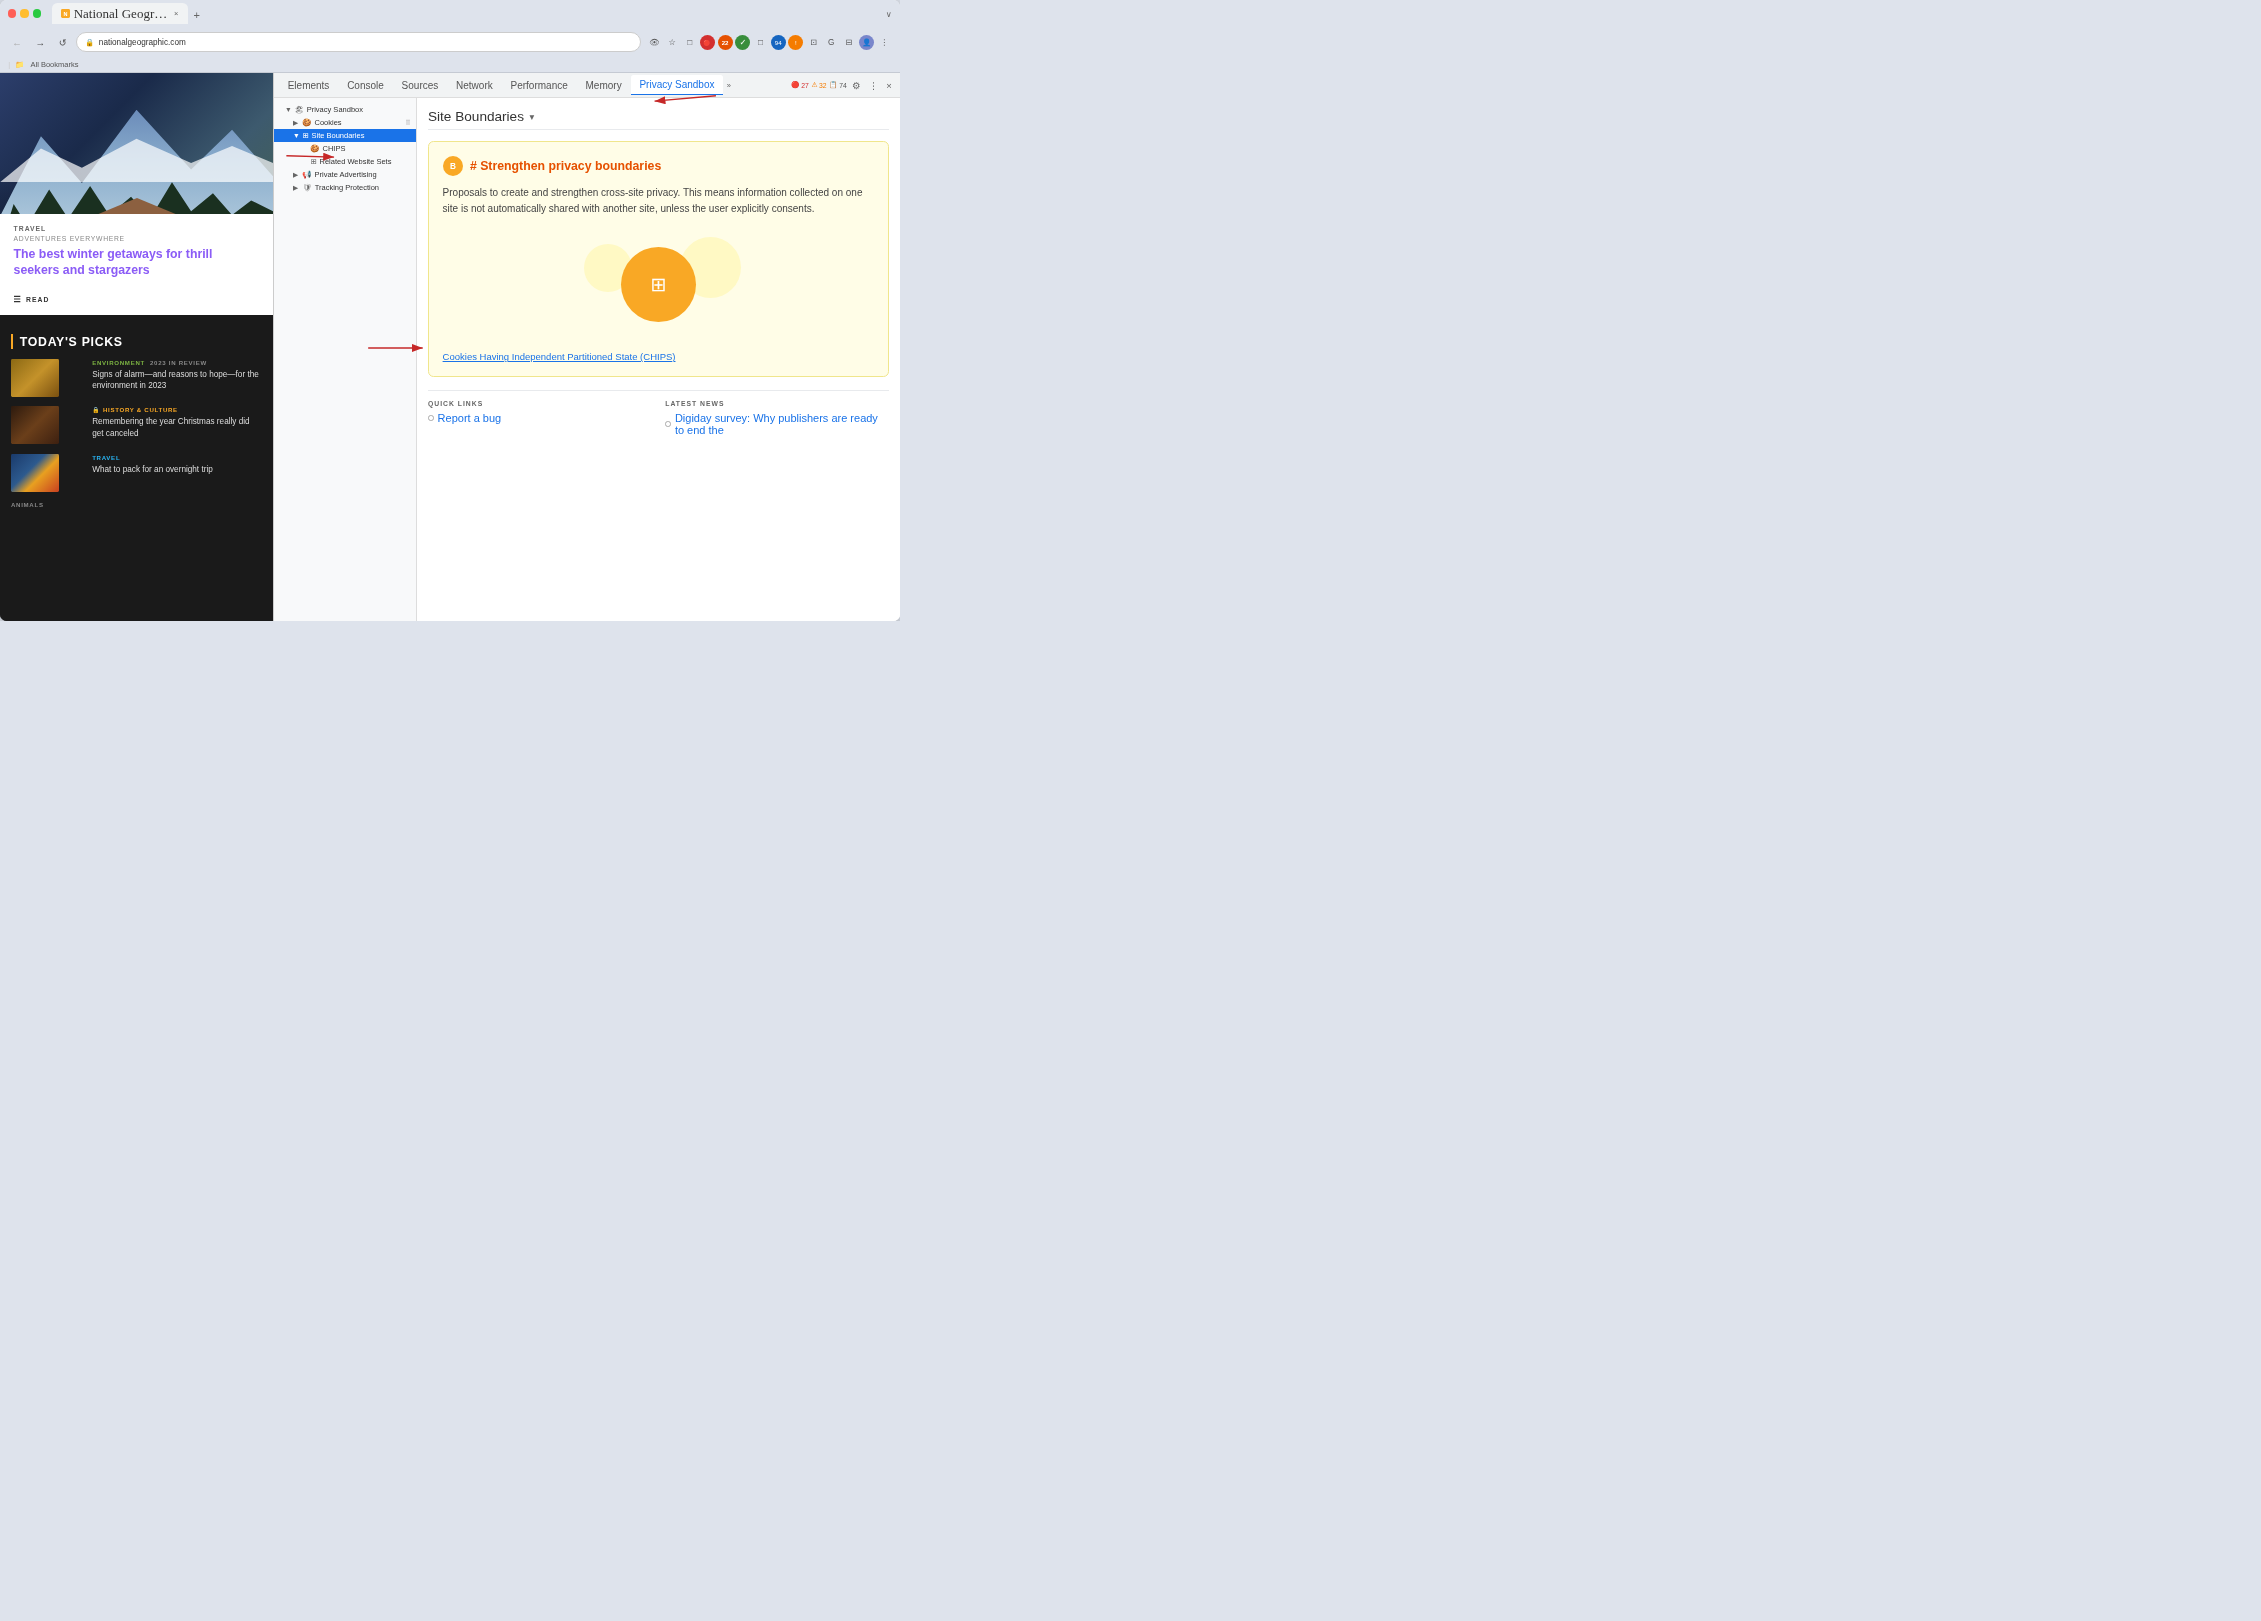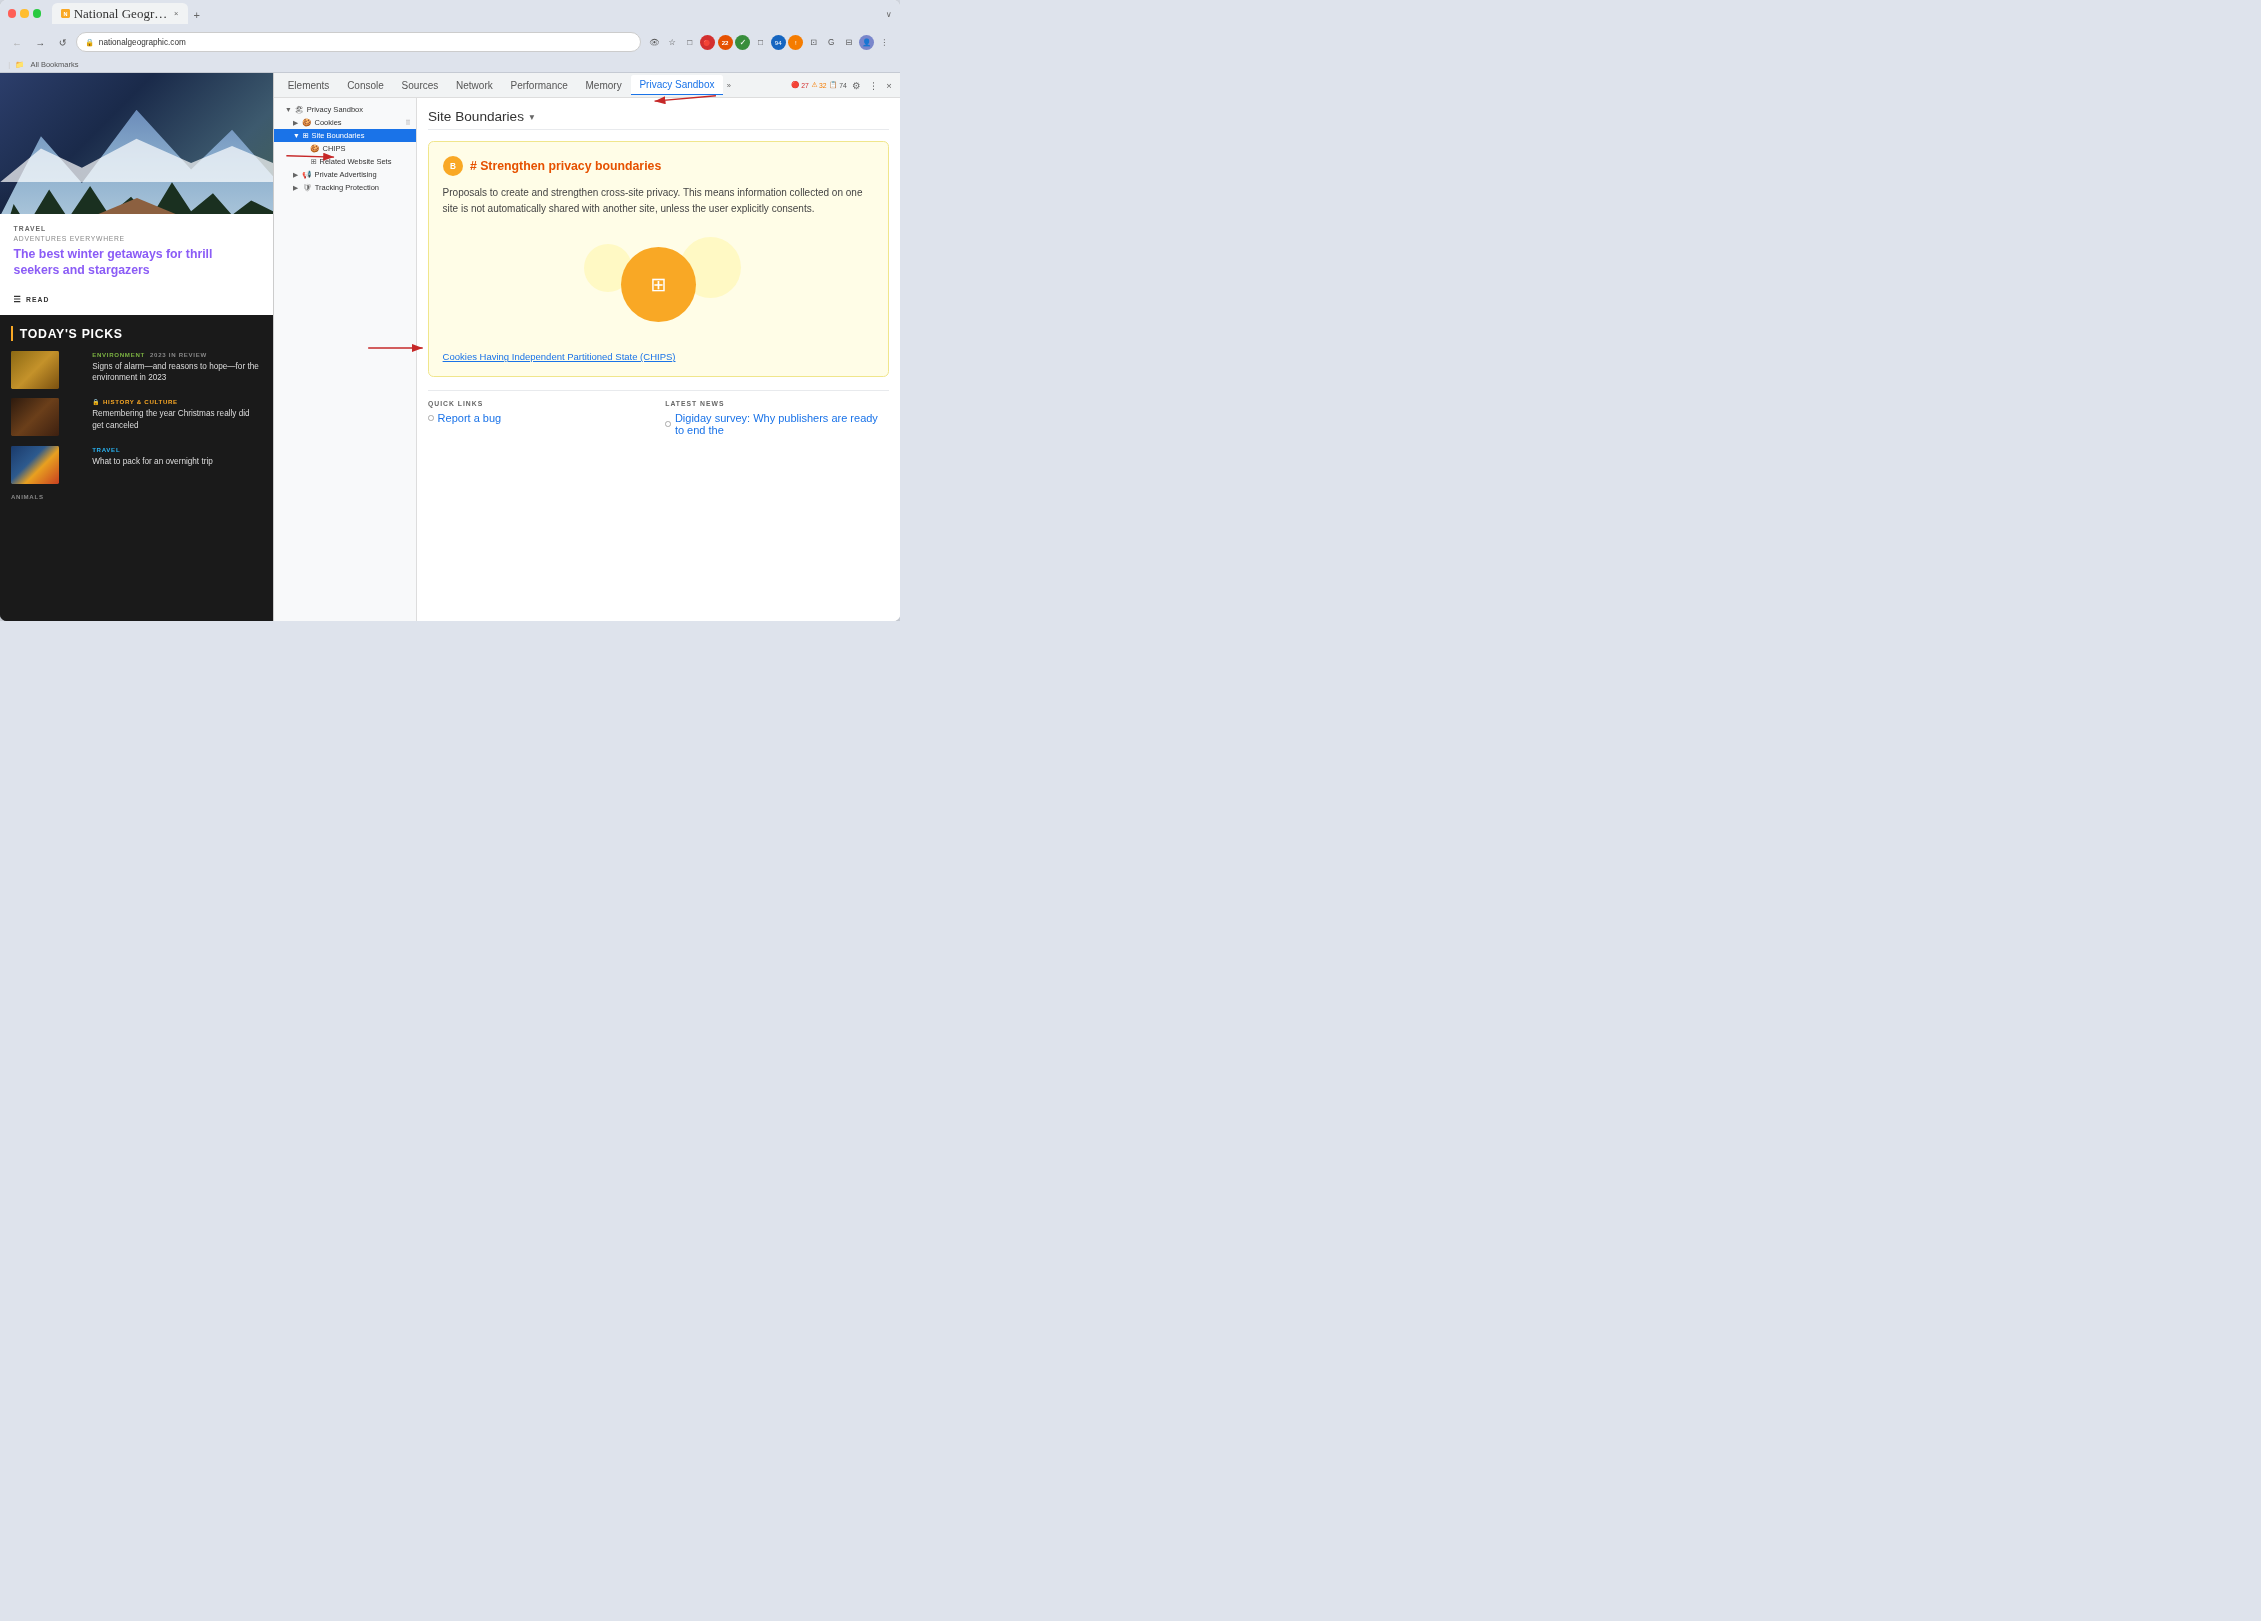--- a/index.html
+++ b/index.html
@@ -325,21 +325,21 @@
       text-transform: uppercase;
       color: #333;
     }
     .read-icon {
       font-size: 8.2px;
     }
 
     
     .picks-section {
       background: #1a1a1a;
-      padding: 11px 11px;
+      padding: 19px 11px;
       flex: 1;
       overflow: hidden;
     }
     .picks-header {
       display: flex;
       align-items: center;
       gap: 6.8px;
       margin-bottom: 9.5px;
     }
     .picks-bar {

